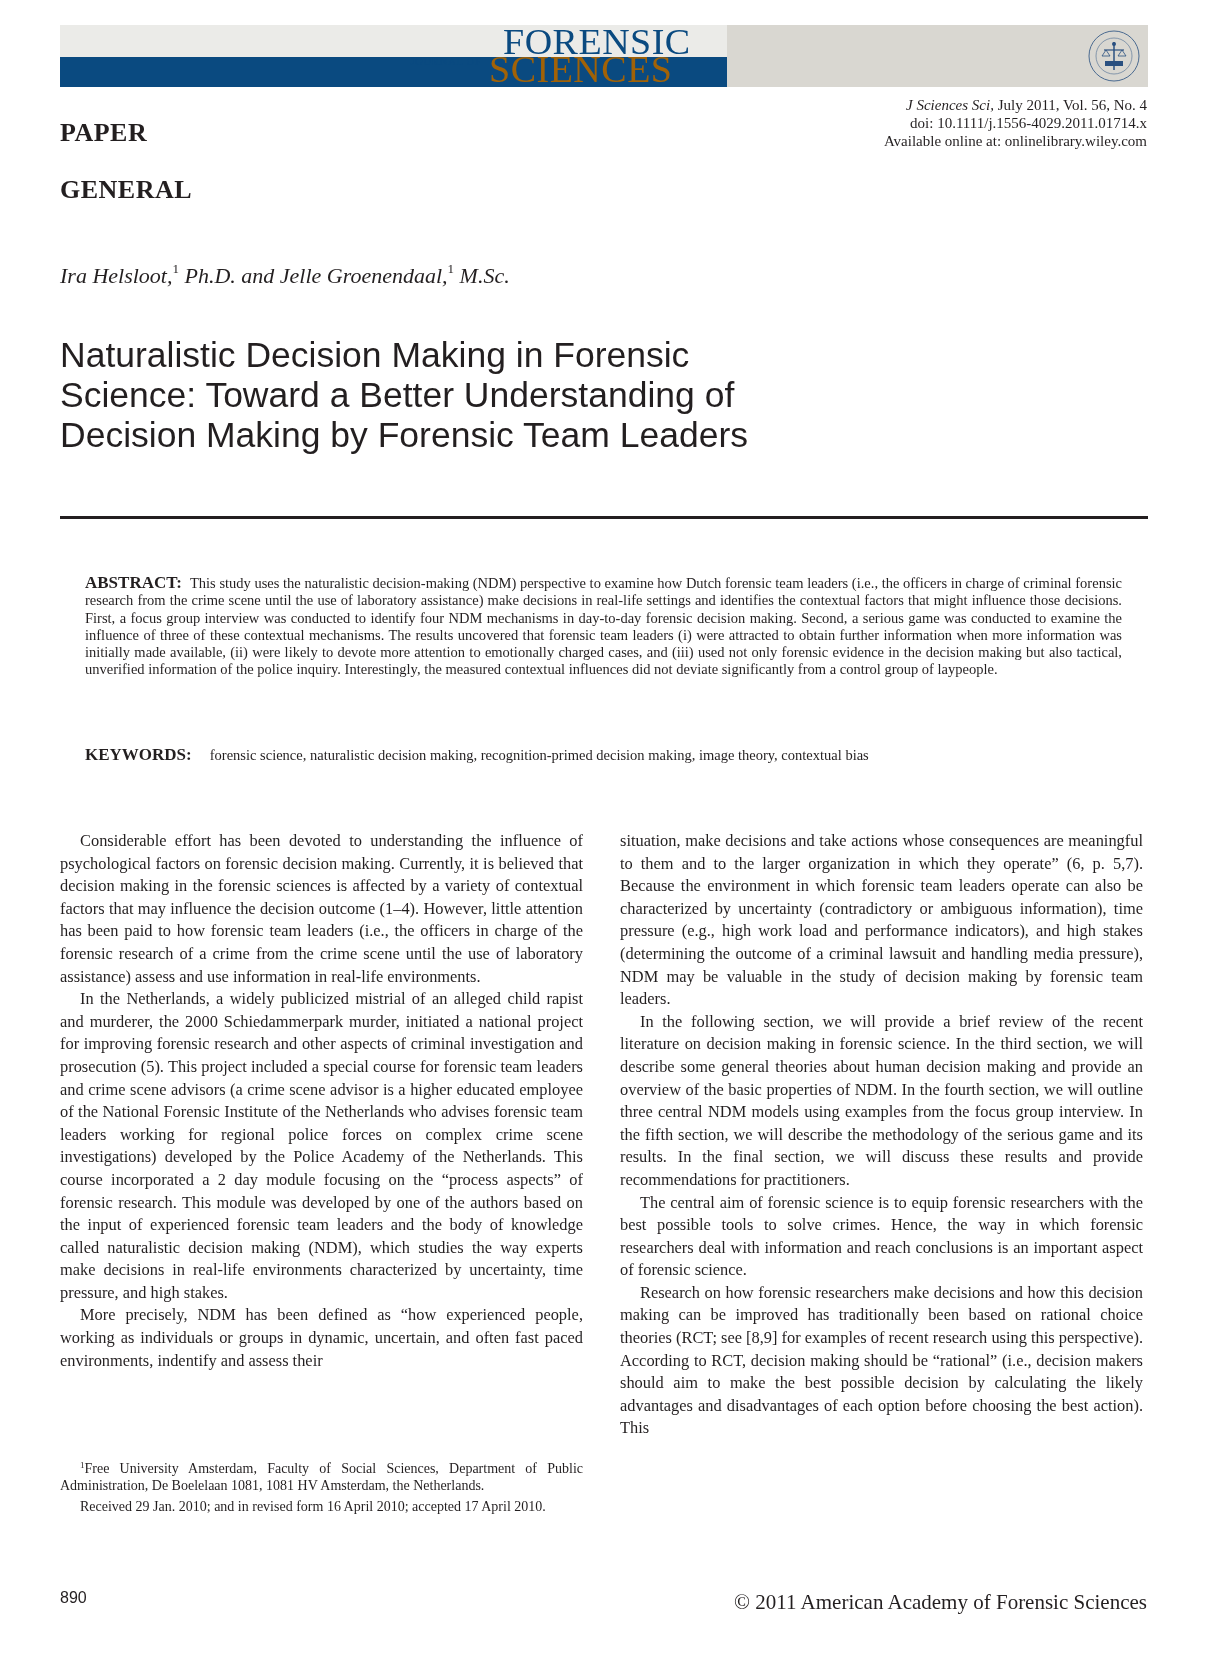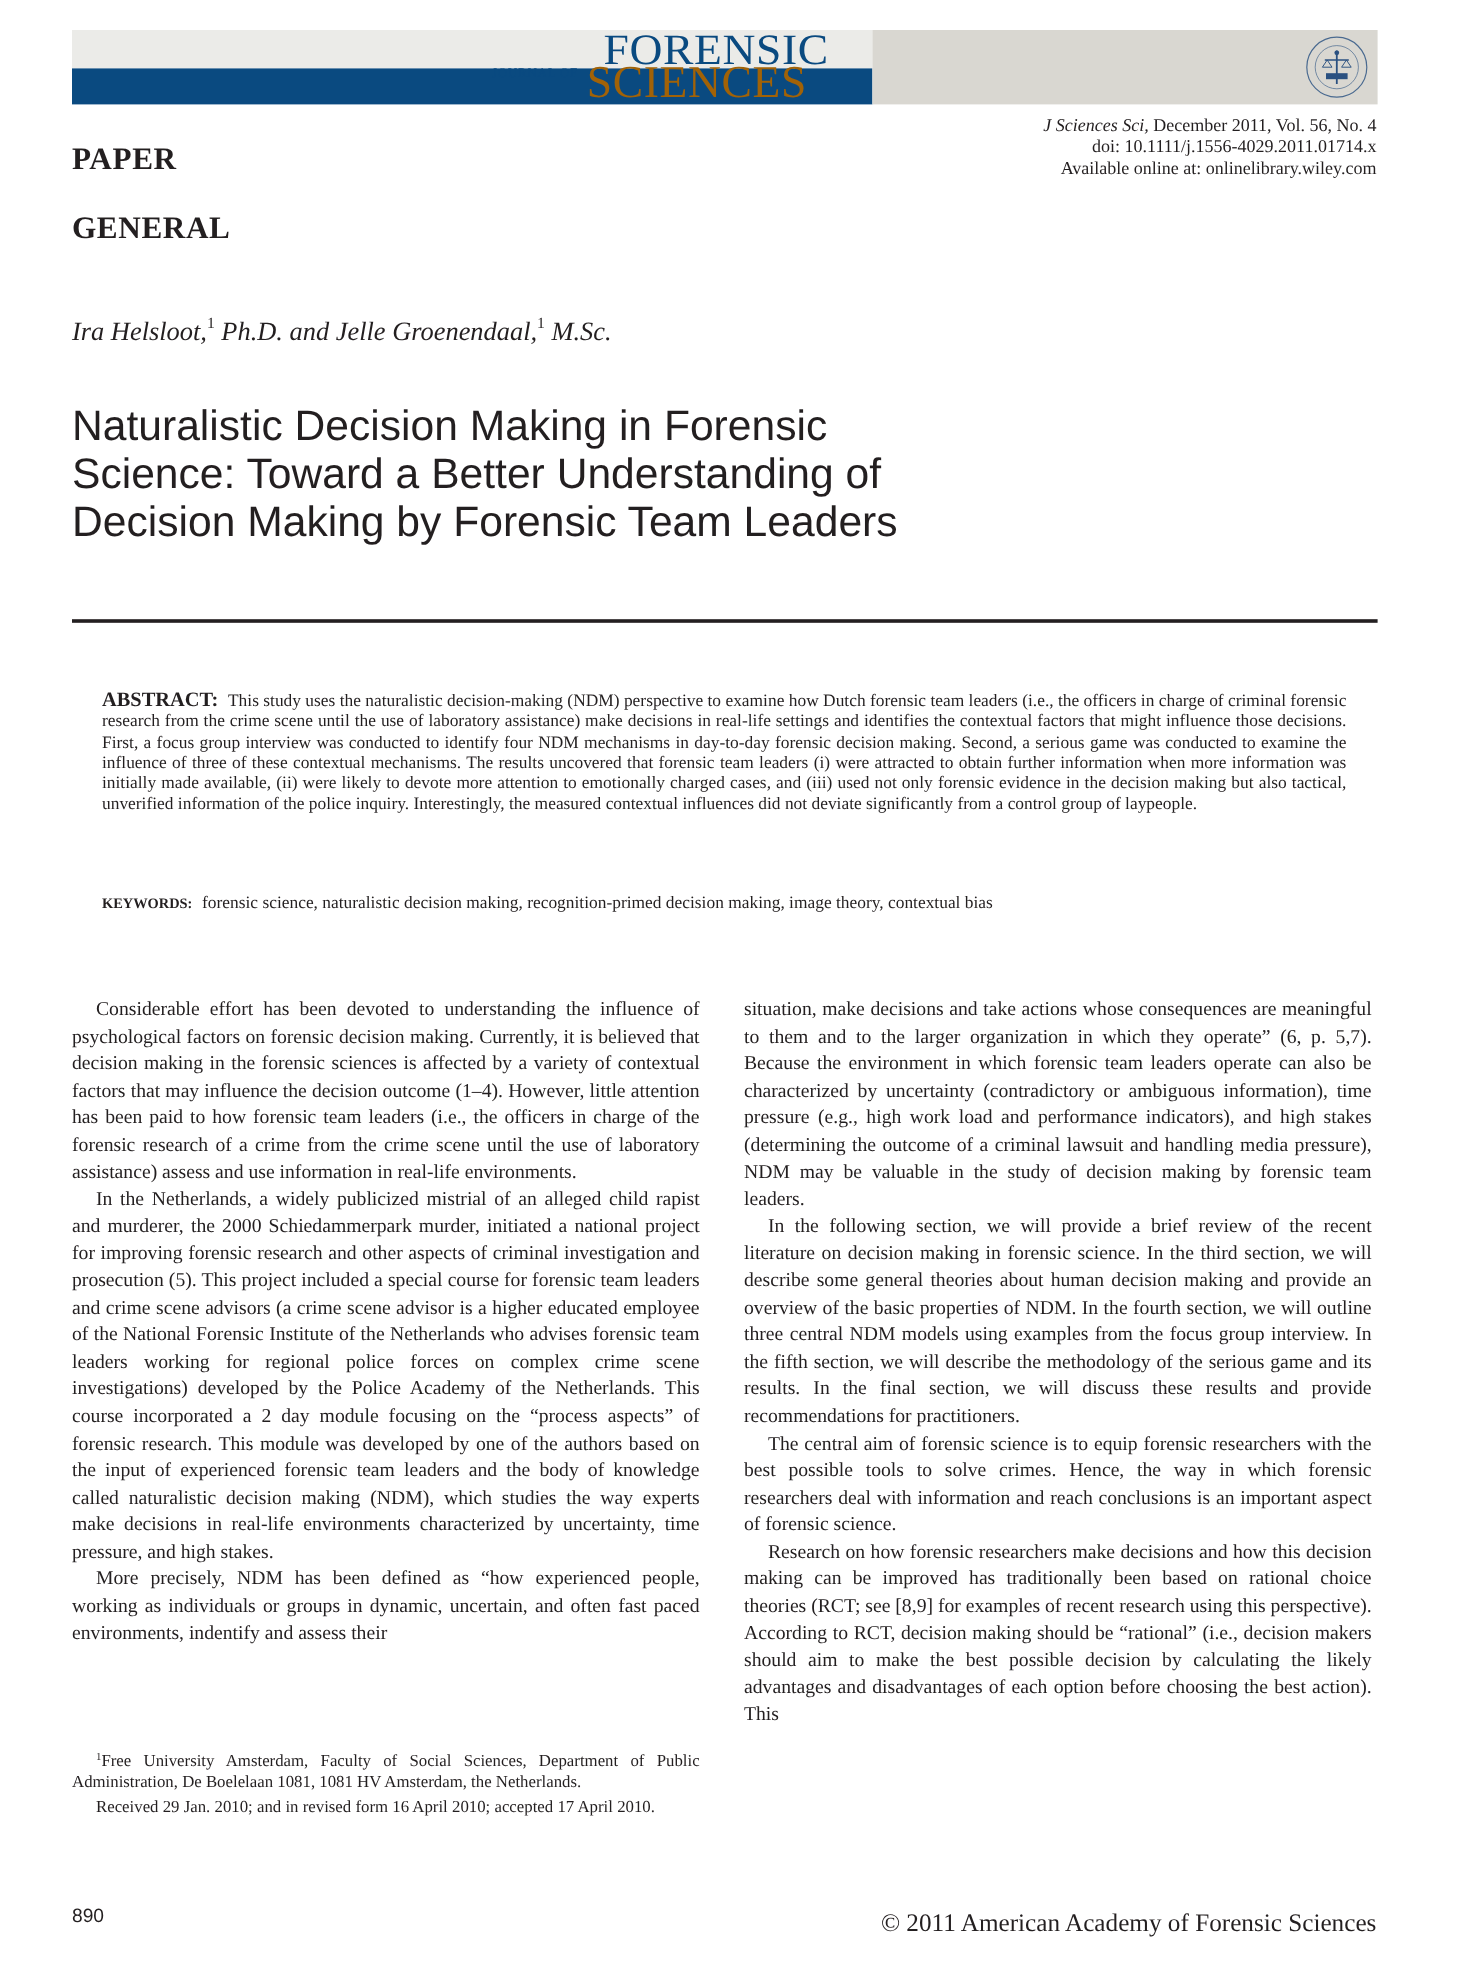--- a/index.html
+++ b/index.html
@@ -24,21 +24,21 @@
   .authors sup { font-size: 13px; font-style: normal; vertical-align: 10px; line-height: 0; }
 
   .title { position: absolute; left: 60px; top: 335px; width: 900px; font-family: "Liberation Sans", sans-serif; font-size: 35.5px; line-height: 40px; color: #231f20; }
 
   .rule { position: absolute; left: 60px; top: 516px; width: 1088px; height: 3px; background: #231f20; }
 
   .abstract { position: absolute; left: 85px; top: 574px; width: 1037px; font-size: 14.5px; line-height: 17.3px; text-align: justify; }
   .abstract .label { font-weight: bold; font-size: 17px; margin-right: 8px; }
 
   .keywords { position: absolute; left: 85px; top: 745px; width: 1060px; font-size: 14.5px; }
-  .keywords .label { font-weight: bold; font-size: 12px; margin-right: 8px; text-align: right; }
+  .keywords .label { font-weight: bold; font-size: 17px; margin-right: 18px; text-align: right; }
 
   .col { position: absolute; width: 523px; font-size: 16.4px; line-height: 22.6px; text-align: justify; hyphens: none; }
   .col-left { left: 60px; top: 830px; }
   .col-right { left: 620px; top: 830px; }
   .col p { margin: 0; text-indent: 20px; }
   .col p.noindent { text-indent: 0; }
   .section-heading { font-weight: bold; font-size: 16.8px; margin: 38px 0 14px 0; text-indent: 0 !important; }
 
   .footnotes { position: absolute; left: 60px; top: 1460px; width: 523px; font-size: 14px; line-height: 17px; text-align: justify; }
   .footnotes p { margin: 0 0 4px 0; text-indent: 20px; }
@@ -63,21 +63,21 @@
     <line x1="28" y1="14" x2="28" y2="42" stroke="#2a5080" stroke-width="1.5"></line>
     <line x1="18" y1="22" x2="38" y2="22" stroke="#2a5080" stroke-width="1.2"></line>
     <path d="M16 28 L20 22 L24 28 Z" fill="none" stroke="#2a5080" stroke-width="0.8"></path>
     <path d="M32 28 L36 22 L40 28 Z" fill="none" stroke="#2a5080" stroke-width="0.8"></path>
     <rect x="19" y="33" width="18" height="5" fill="#2a5080"></rect>
     <circle cx="28" cy="16" r="2" fill="#2a5080"></circle>
   </svg>
 </div>
 
 <div class="citation">
-  <div><span class="j-italic">J Sciences Sci,</span><span> December 2011, Vol. 56, No. 4</span></div>
+  <div><span class="j-italic">J Sciences Sci,</span><span> July 2011, Vol. 56, No. 4</span></div>
   <div>doi: 10.1111/j.1556-4029.2011.01714.x</div>
   <div>Available online at: onlinelibrary.wiley.com</div>
 </div>
 
 <div class="paper-type">PAPER</div>
 <div class="paper-section">GENERAL</div>
 
 <div class="authors">
   <span>Ira Helsloot,</span><sup>1</sup><span> Ph.D. and Jelle Groenendaal,</span><sup>1</sup><span> M.Sc.</span>
 </div>

